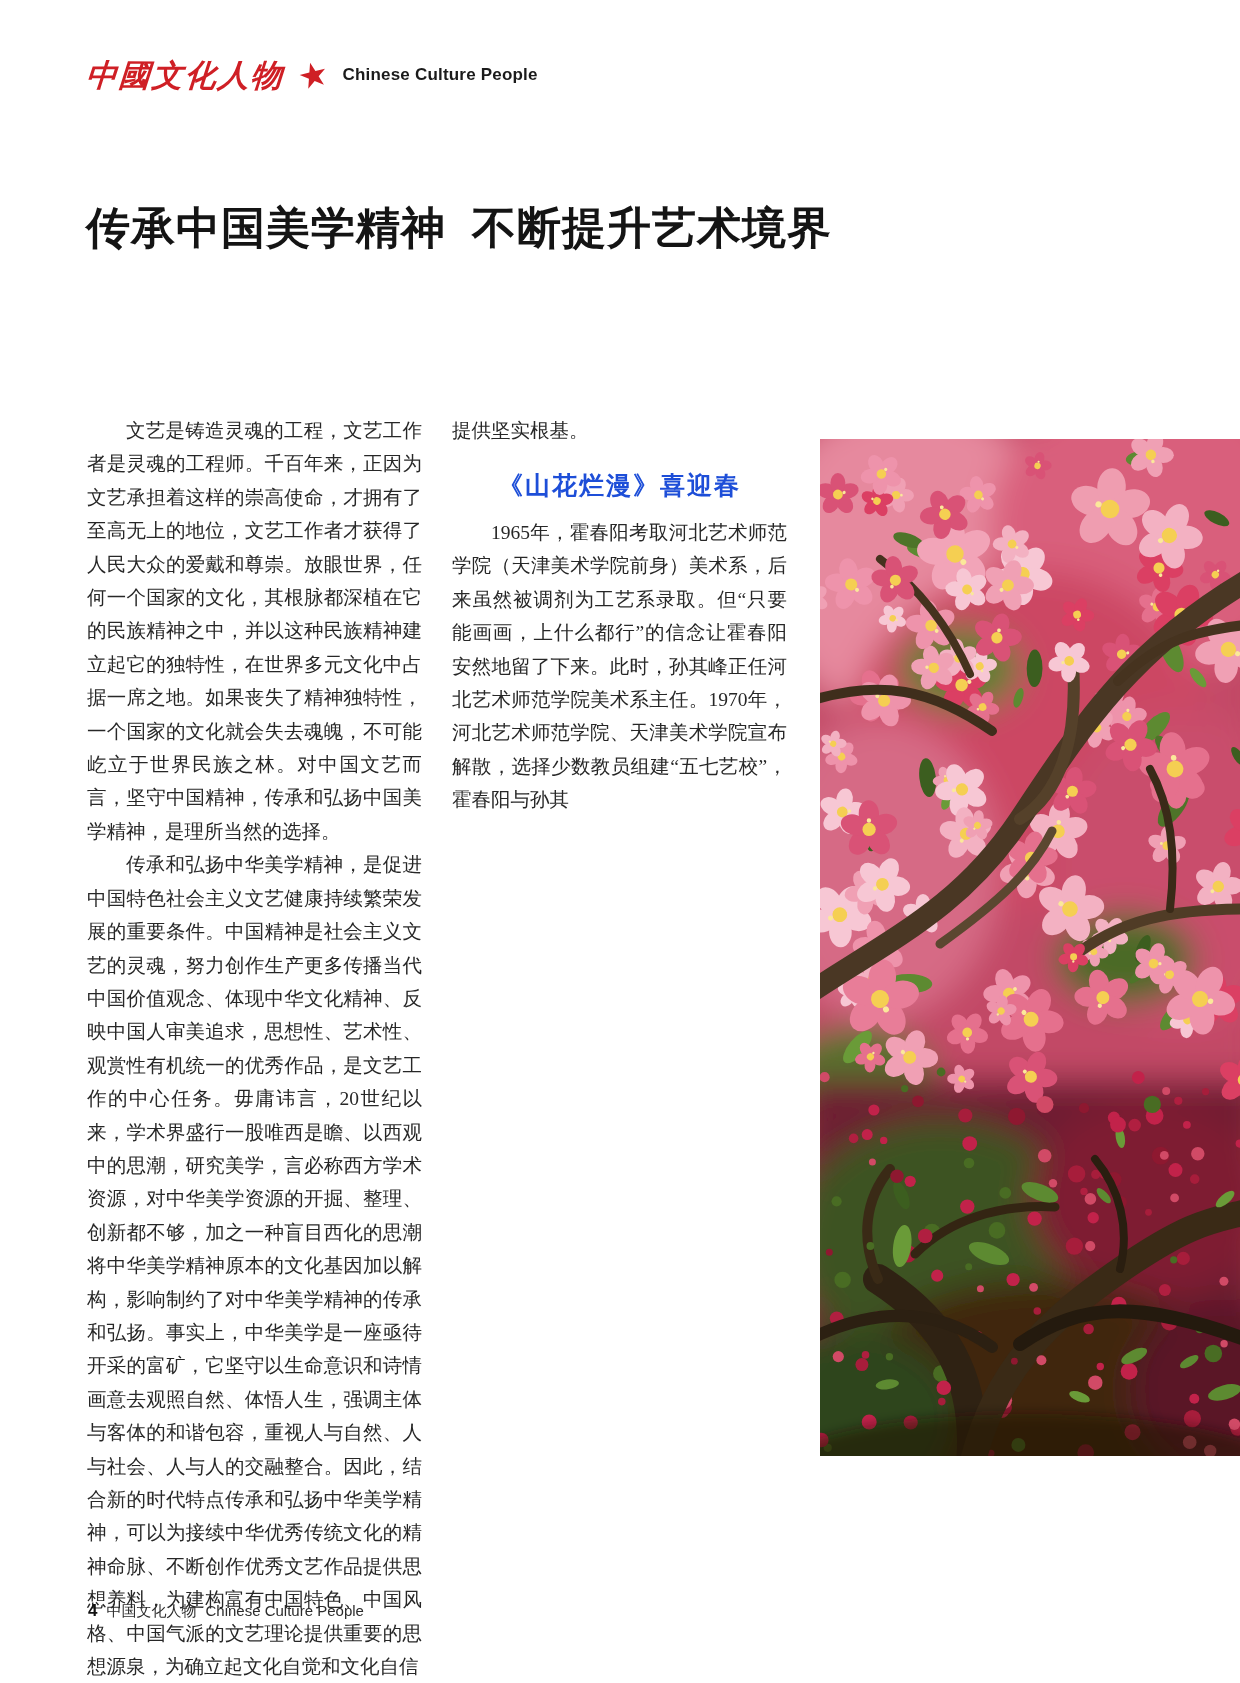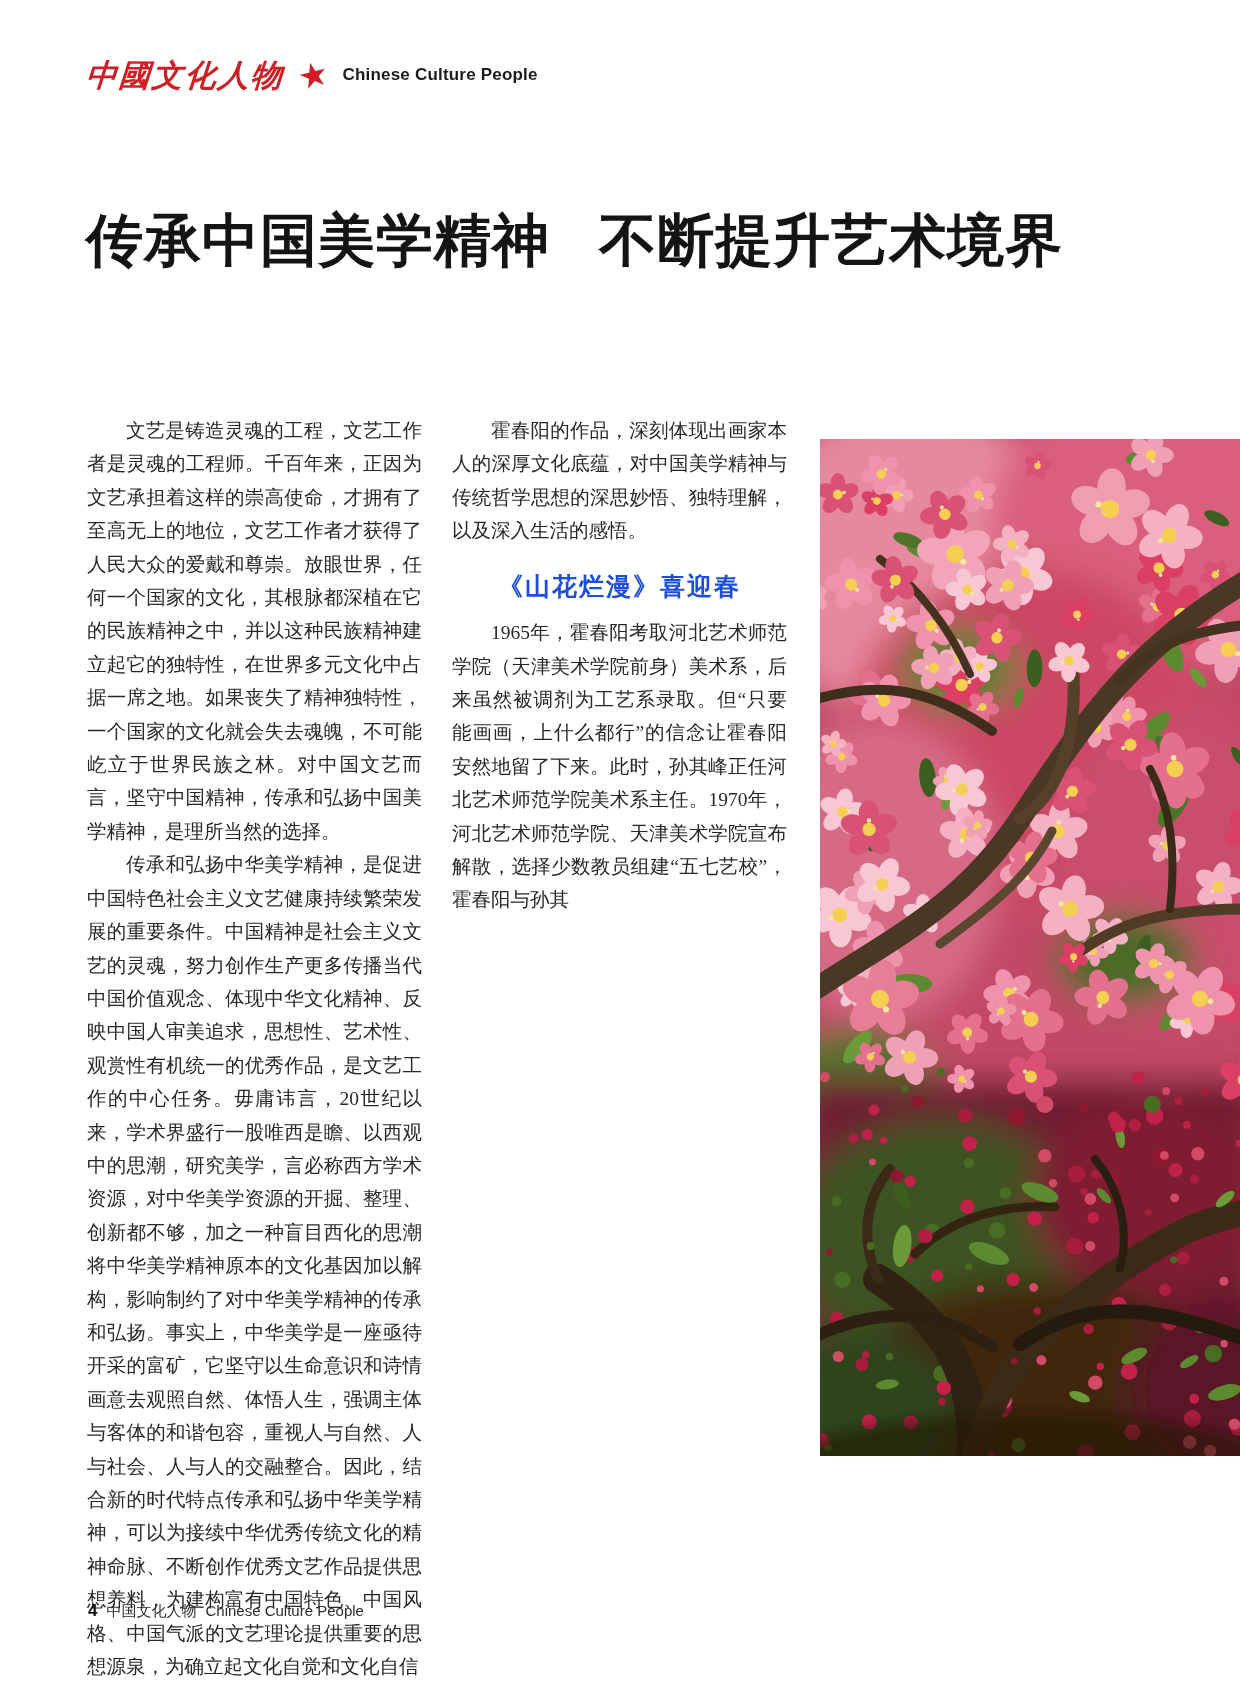--- a/index.html
+++ b/index.html
@@ -15,22 +15,22 @@
     transform:skewX(-4deg);line-height:1;
   }
   .brand-star{font-size:34px;line-height:1;display:inline-block;transform:rotate(-14deg);margin:0 2px;}
   .brand-en{
     font-family:"Liberation Sans","DejaVu Sans",sans-serif;
     font-weight:700;font-size:17px;color:#1b1b1b;letter-spacing:0.2px;
   }
   
   .headline{
     position:absolute;left:86px;top:172px;width:1100px;
-    font-family:Liberation Mono, monospace;
-    font-weight:900;font-size:57px;color:#141414;line-height:1.25;
+    font-family:Liberation Serif, serif;
+    font-weight:900;font-size:44px;color:#141414;line-height:1.25;
     letter-spacing:1px;word-spacing:14px;white-space:nowrap;
   }
   
   .col{
     position:absolute;top:414px;width:335px;
     font-size:19.5px;line-height:33.4px;color:#272727;
     text-align:justify;
   }
   .col-1{left:87px;}
   .col-2{left:452px;}
@@ -67,21 +67,21 @@
     <span class="brand-en">Chinese Culture People</span>
   </div>
 
   <h1 class="headline">传承中国美学精神 不断提升艺术境界</h1>
 
   <div class="col col-1">
       <p>文艺是铸造灵魂的工程，文艺工作者是灵魂的工程师。千百年来，正因为文艺承担着这样的崇高使命，才拥有了至高无上的地位，文艺工作者才获得了人民大众的爱戴和尊崇。放眼世界，任何一个国家的文化，其根脉都深植在它的民族精神之中，并以这种民族精神建立起它的独特性，在世界多元文化中占据一席之地。如果丧失了精神独特性，一个国家的文化就会失去魂魄，不可能屹立于世界民族之林。对中国文艺而言，坚守中国精神，传承和弘扬中国美学精神，是理所当然的选择。</p>
       <p>传承和弘扬中华美学精神，是促进中国特色社会主义文艺健康持续繁荣发展的重要条件。中国精神是社会主义文艺的灵魂，努力创作生产更多传播当代中国价值观念、体现中华文化精神、反映中国人审美追求，思想性、艺术性、观赏性有机统一的优秀作品，是文艺工作的中心任务。毋庸讳言，20世纪以来，学术界盛行一股唯西是瞻、以西观中的思潮，研究美学，言必称西方学术资源，对中华美学资源的开掘、整理、创新都不够，加之一种盲目西化的思潮将中华美学精神原本的文化基因加以解构，影响制约了对中华美学精神的传承和弘扬。事实上，中华美学是一座亟待开采的富矿，它坚守以生命意识和诗情画意去观照自然、体悟人生，强调主体与客体的和谐包容，重视人与自然、人与社会、人与人的交融整合。因此，结合新的时代特点传承和弘扬中华美学精神，可以为接续中华优秀传统文化的精神命脉、不断创作优秀文艺作品提供思想养料，为建构富有中国特色、中国风格、中国气派的文艺理论提供重要的思想源泉，为确立起文化自觉和文化自信</p>
     </div>
   <div class="col col-2">
-      <p>霍春阳的作品，深刻体现出画家本人的深厚文化底蕴，对中国美学精神与传统哲学思想的深思妙悟、独特理解，以及深入生活的感悟。</p>
+      <p class="no-indent">提供坚实根基。</p>
       <h3 class="section-heading">《山花烂漫》喜迎春</h3>
       <p>1965年，霍春阳考取河北艺术师范学院（天津美术学院前身）美术系，后来虽然被调剂为工艺系录取。但“只要能画画，上什么都行”的信念让霍春阳安然地留了下来。此时，孙其峰正任河北艺术师范学院美术系主任。1970年，河北艺术师范学院、天津美术学院宣布解散，选择少数教员组建“五七艺校”，霍春阳与孙其</p>
     </div>
 
   <div class="photo">
     <svg viewBox="0 0 420 1017" preserveAspectRatio="none" xmlns="http://www.w3.org/2000/svg">
       <defs>
         <filter id="soft" x="-40%" y="-40%" width="180%" height="180%">
             <feGaussianBlur stdDeviation="16"></feGaussianBlur>
           </filter>

